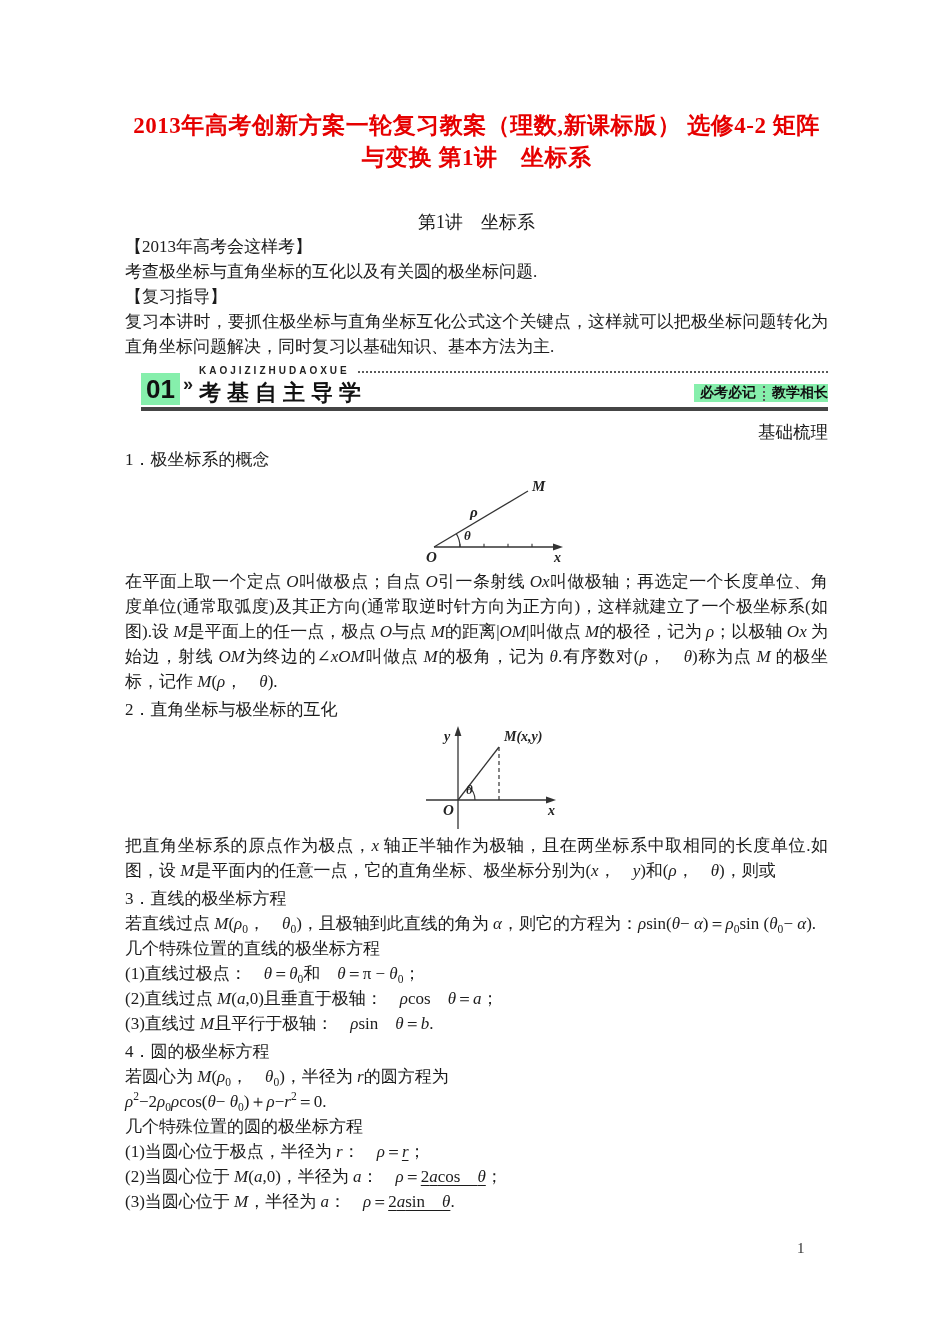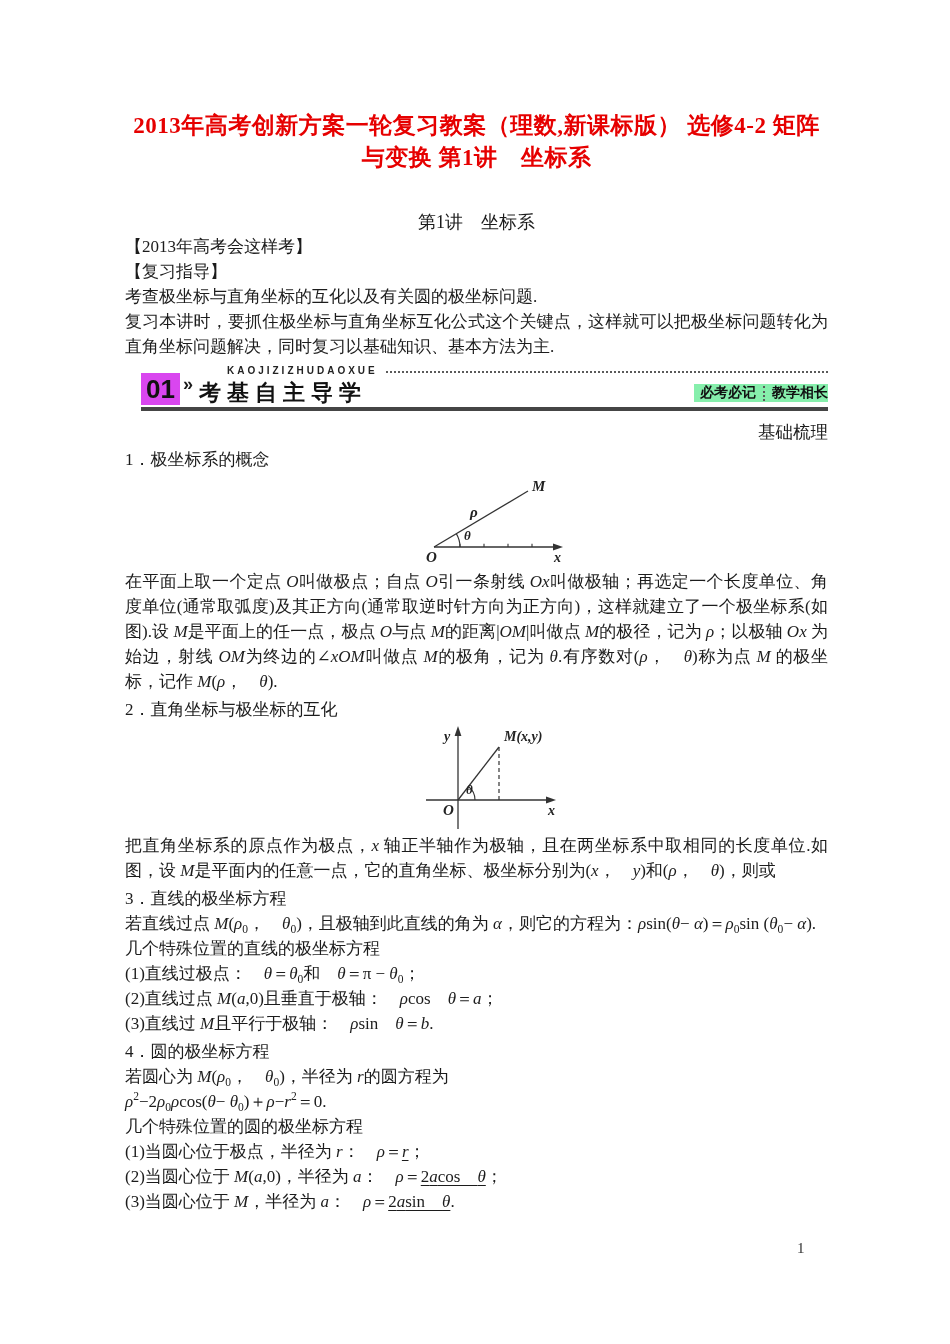--- a/index.html
+++ b/index.html
@@ -12,28 +12,28 @@
   .line{font-size:17px;line-height:25px;}
   .para{font-size:17px;line-height:25px;text-align:justify;}
   i{font-style:italic;}
   sub,sup{font-size:68%;line-height:0;}
   u{text-underline-offset:3px;}
   
   .banner{margin-top:6px;position:relative;border-bottom:4px solid #454545;
           padding-bottom:2px;height:40px;margin-left:16px;}
   .b-row{display:flex;align-items:flex-end;height:100%;}
   .b-num{font-family:"Liberation Sans","DejaVu Sans",sans-serif;font-weight:bold;
-         font-size:26px;line-height:32px;background:#d946ef;color:#111;
+         font-size:26px;line-height:32px;background:#86efac;color:#111;
          padding:0 5px;align-self:flex-end;}
   .b-chev{font-weight:bold;font-size:18px;margin:0 6px 10px 3px;align-self:flex-end;
           font-family:"Liberation Sans","DejaVu Sans",sans-serif;}
   .b-mid{flex:1;display:flex;flex-direction:column;justify-content:flex-start;height:100%;}
   .b-kickrow{display:flex;align-items:center;height:12px;}
   .b-kicker{font-family:"Liberation Sans","DejaVu Sans",sans-serif;font-weight:bold;
-            font-size:10px;letter-spacing:3px;color:#222;white-space:nowrap;margin-left:28px;}
+            font-size:10px;letter-spacing:3px;color:#222;white-space:nowrap;}
   .b-dots{flex:1;border-top:2px dotted #5a5a5a;margin-left:8px;margin-top:2px;}
   .b-title{font-family:"Liberation Sans","DejaVu Sans",sans-serif;font-weight:bold;
            font-size:22px;letter-spacing:6px;margin-top:2px;color:#111;}
   .b-right{position:absolute;right:0;bottom:5px;display:flex;align-items:center;
            font-family:"Liberation Sans","DejaVu Sans",sans-serif;font-weight:bold;
            font-size:14px;color:#111;background:#86efac;padding-left:6px;}
   .b-sep{border-left:2px dotted #5a5a5a;height:15px;margin:0 7px;}
   
   .sec-head{margin-top:9px;text-align:right;font-size:17.5px;line-height:24px;}
   .num-head{font-size:17px;line-height:25px;margin-top:3px;}
@@ -51,22 +51,22 @@
 </head>
 <body>
 
 <div class="page">
 
   <div class="doc-title">2013年高考创新方案一轮复习教案（理数,新课标版） 选修4-2 矩阵与变换 第1讲　坐标系</div>
 
   <div class="subtitle">第1讲　坐标系</div>
 
   <div class="line">【2013年高考会这样考】</div>
+  <div class="line">考查极坐标与直角坐标的互化以及有关圆的极坐标问题.</div>
   <div class="line">【复习指导】</div>
-  <div class="line">考查极坐标与直角坐标的互化以及有关圆的极坐标问题.</div>
   <div class="para">复习本讲时，要抓住极坐标与直角坐标互化公式这个关键点，这样就可以把极坐标问题转化为直角坐标问题解决，同时复习以基础知识、基本方法为主.</div>
 
   <div class="banner">
     <div class="b-row">
       <span class="b-num">01</span>
       <span class="b-chev">»</span>
       <div class="b-mid">
         <div class="b-kickrow">
           <span class="b-kicker">KAOJIZIZHUDAOXUE</span>
           <span class="b-dots"></span>

